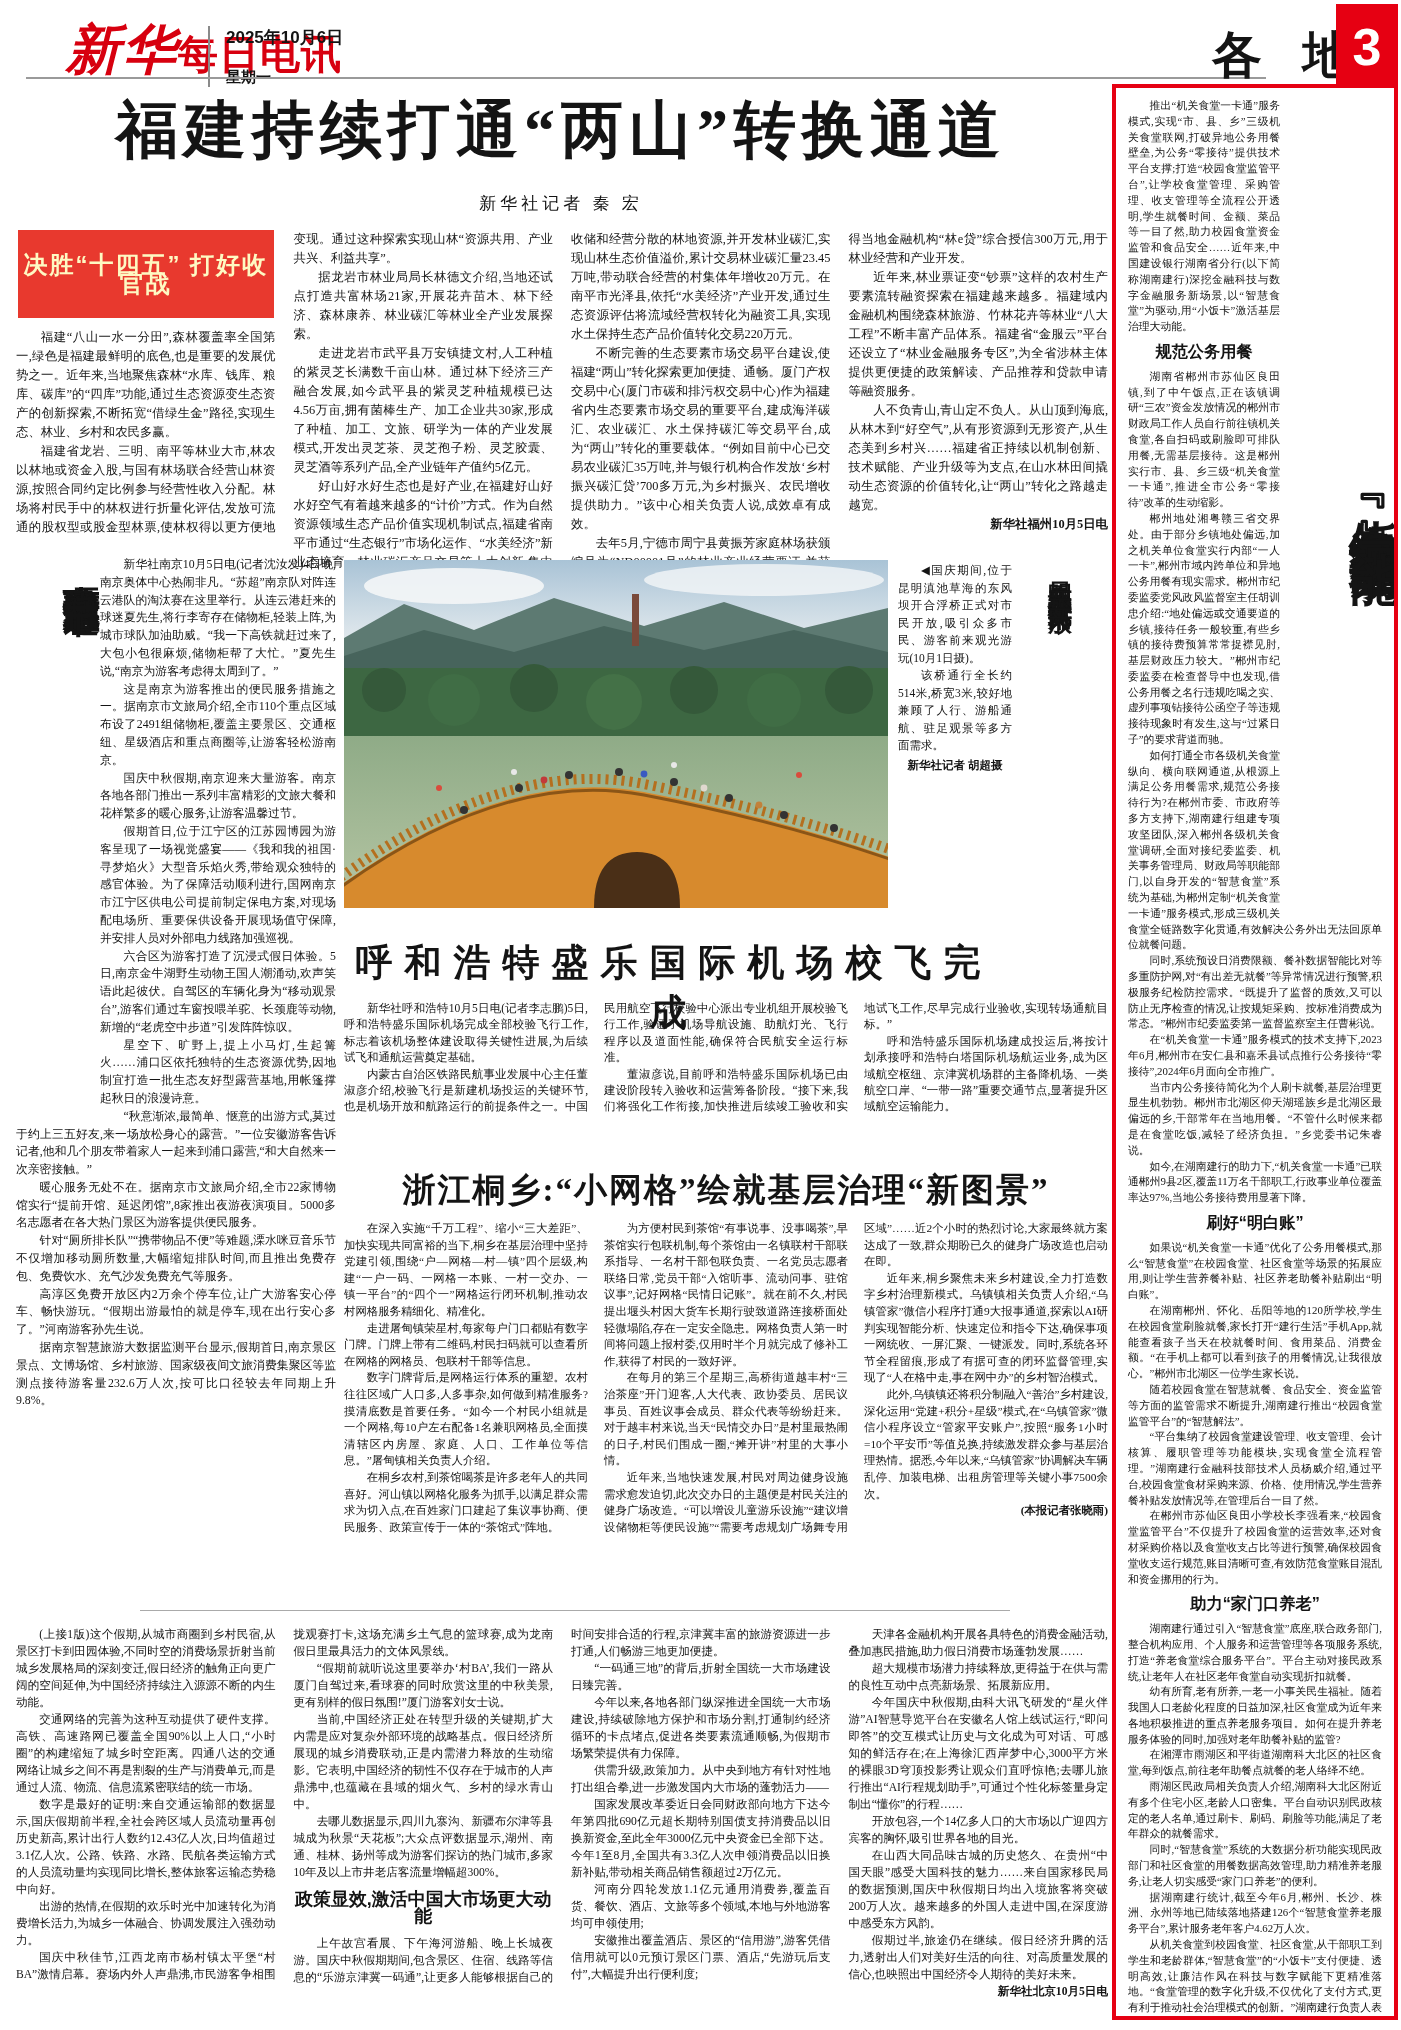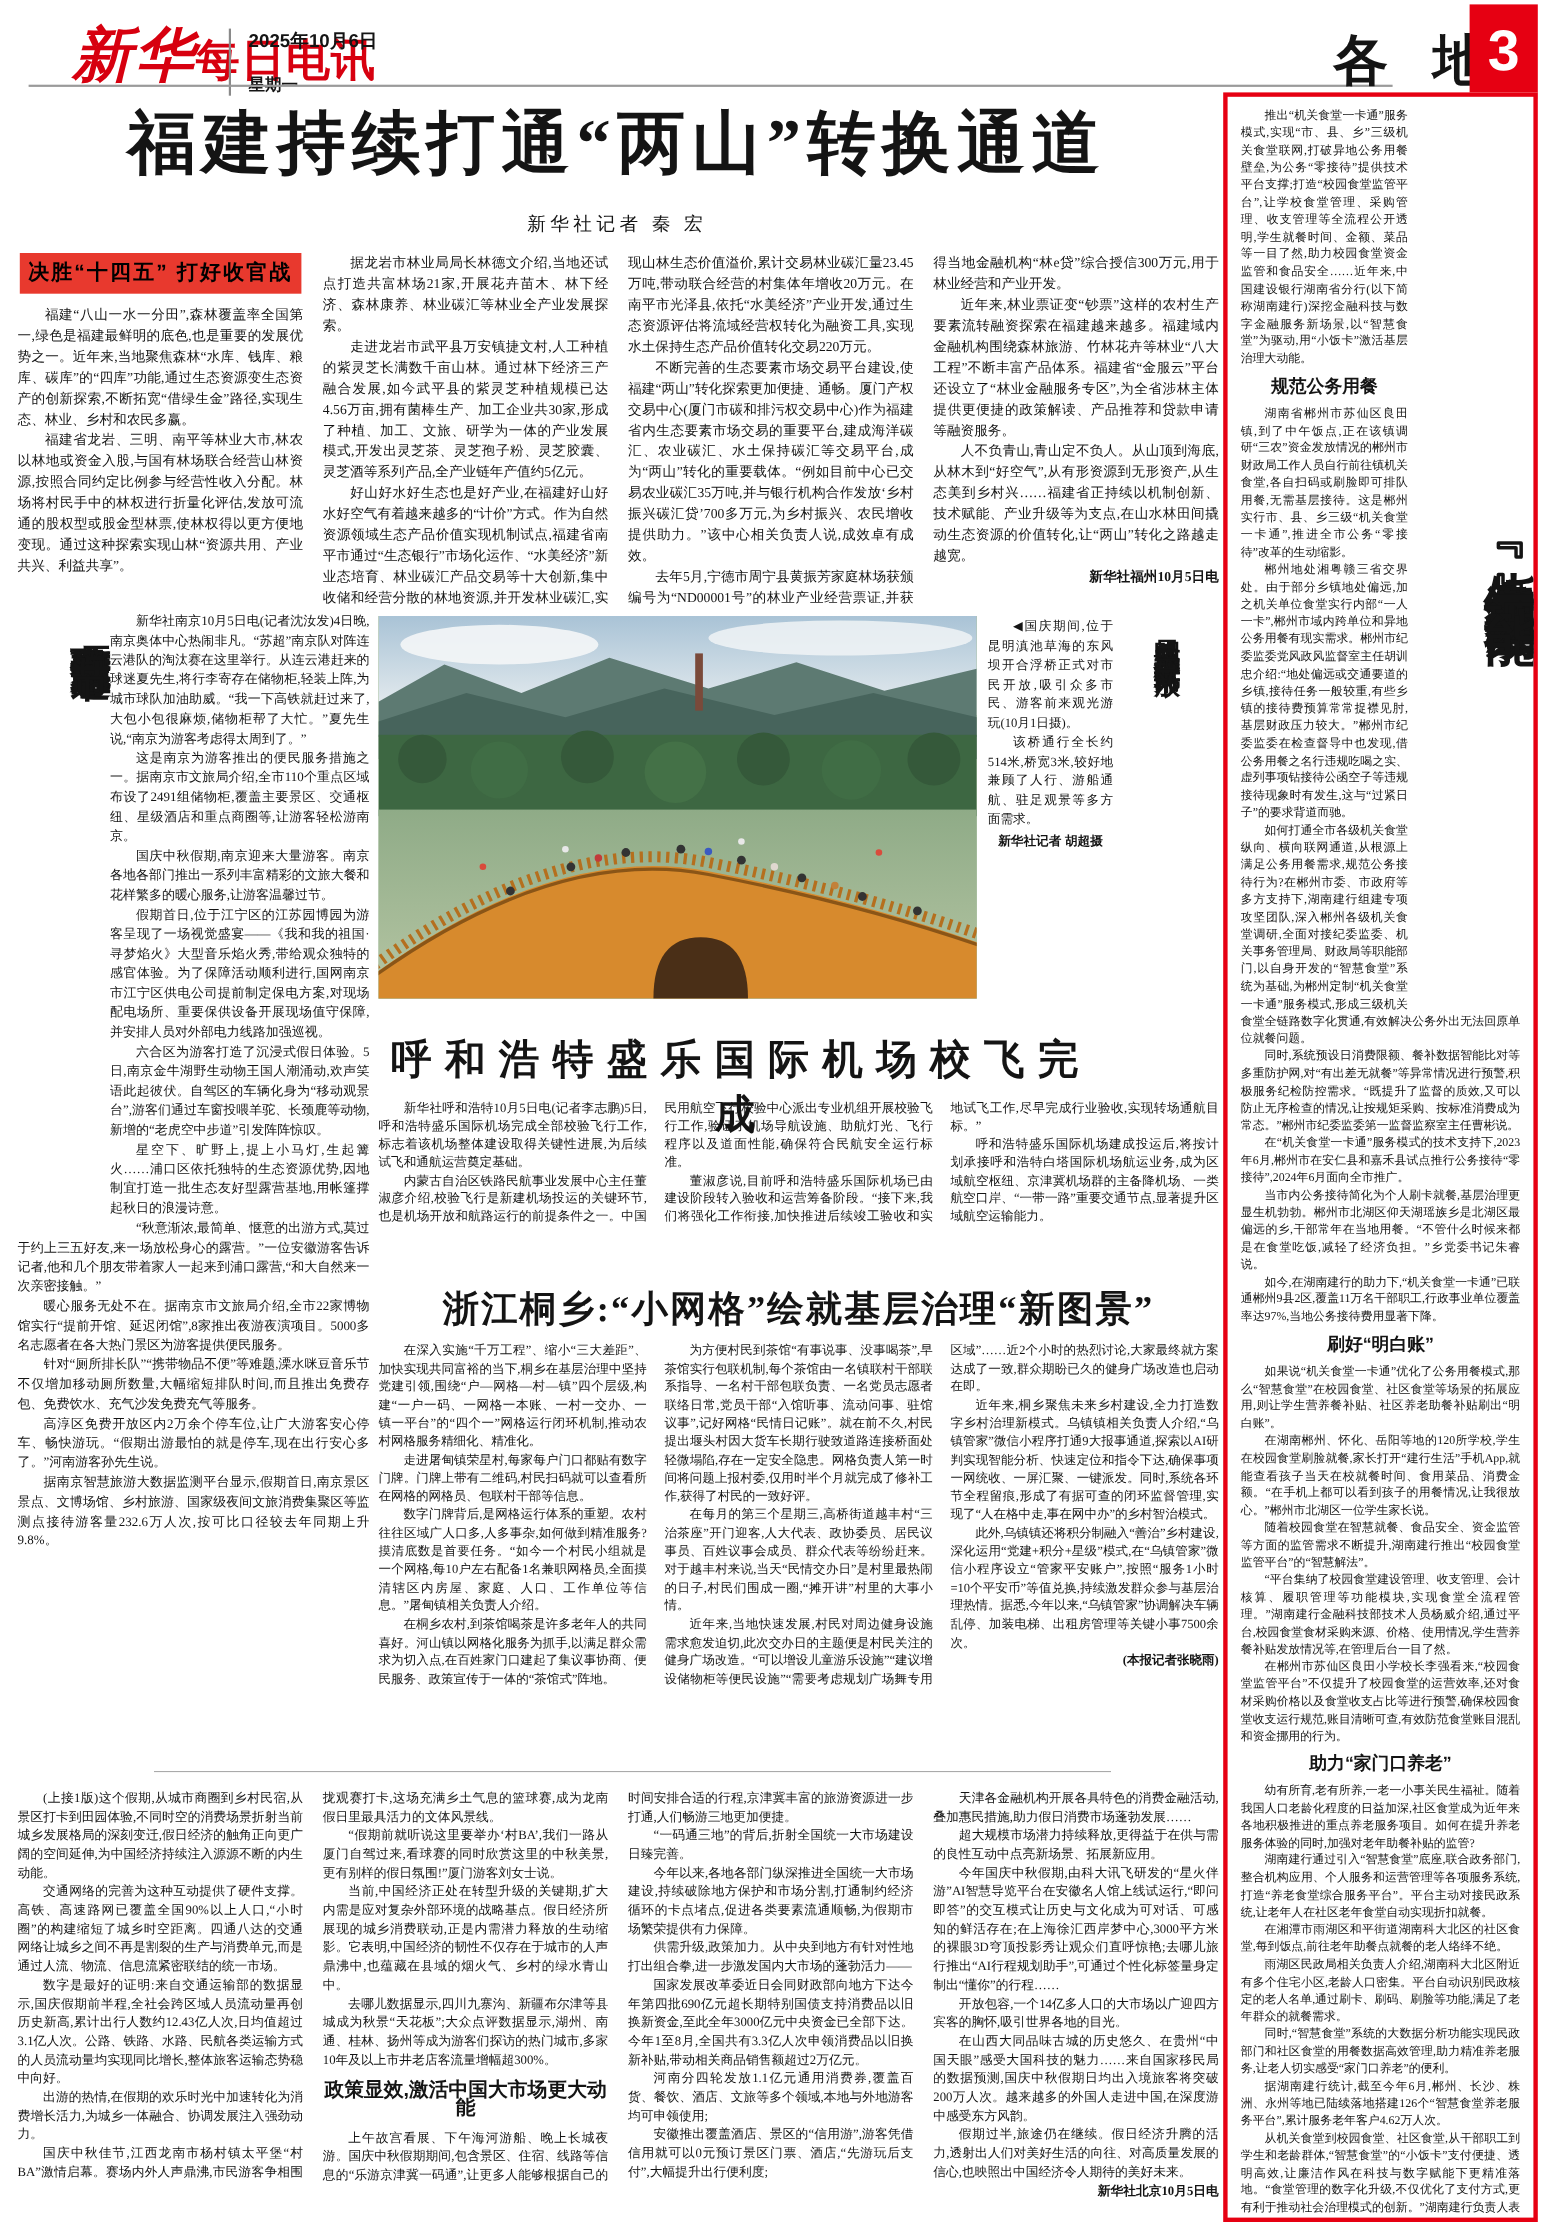--- a/index.html
+++ b/index.html
@@ -14,21 +14,21 @@
   .dateblock .d1 { font-size:17px; font-weight:bold; }
   .dateblock .d2 { font-size:15px; font-weight:bold; margin-top:19px; }
   .header-rule { position:absolute; left:26px; top:77px; width:1240px; height:2px; background:#9a9a9a; }
   .section-title { position:absolute; left:1212px; top:22px; font-size:50px; font-weight:900; letter-spacing:14px; }
   .pagenum-box { position:absolute; left:1336px; top:4px; width:62px; height:86px; background:#e60012; color:#fff; text-align:center; line-height:86px; font-size:52px; font-weight:bold; font-family:"Liberation Sans",sans-serif; }
 
   
   .lead-headline { position:absolute; left:16px; top:88px; width:1090px; text-align:center; font-size:62px; font-weight:900; letter-spacing:6px; }
   .lead-byline { position:absolute; left:16px; top:192px; width:1090px; text-align:center; font-size:17px; letter-spacing:4px; }
   .lead-body { position:absolute; left:16px; top:230px; width:1092px; height:348px; column-count:4; column-gap:18px; font-size:12.4px; line-height:19px; overflow:hidden; }
-  .kicker { background:#e8392e; color:#000000; font-size:19px; font-weight:bold; text-align:center; padding:9px 4px; margin:0 2px 10px 2px; letter-spacing:2px; break-inside:avoid; font-family:"Liberation Sans",sans-serif; }
+  .kicker { background:#e8392e; color:#fef9c3; font-size:24px; font-weight:bold; text-align:center; padding:25px 4px; margin:0 2px 10px 2px; letter-spacing:2px; break-inside:avoid; font-family:"Liberation Sans",sans-serif; }
 
   .article p { margin:0; text-indent:2em; text-align:justify; }
   .article .endline { text-align:right; font-weight:bold; text-indent:0; }
   .article .colhead { text-align:center; font-weight:bold; margin:7px 0; font-size:1.3em; text-indent:0; font-family:"Liberation Sans",sans-serif; }
 
   
   .nanjing { position:absolute; left:16px; top:556px; width:320px; height:1012px; font-size:11.8px; line-height:17.8px; overflow:hidden; }
   .vhead-nanjing { float:left; width:74px; height:560px; writing-mode:vertical-rl; font-size:37px; font-weight:900; text-align:justify; margin-right:10px; letter-spacing:1px; }
 
   
@@ -241,22 +241,22 @@
         <p>在“机关食堂一卡通”服务模式的技术支持下,2023年6月,郴州市在安仁县和嘉禾县试点推行公务接待“零接待”,2024年6月面向全市推广。</p>
         <p>当市内公务接待简化为个人刷卡就餐,基层治理更显生机勃勃。郴州市北湖区仰天湖瑶族乡是北湖区最偏远的乡,干部常年在当地用餐。“不管什么时候来都是在食堂吃饭,减轻了经济负担。”乡党委书记朱睿说。</p>
         <p>如今,在湖南建行的助力下,“机关食堂一卡通”已联通郴州9县2区,覆盖11万名干部职工,行政事业单位覆盖率达97%,当地公务接待费用显著下降。</p>
         <h4 class="colhead">刷好“明白账”</h4>
         <p>如果说“机关食堂一卡通”优化了公务用餐模式,那么“智慧食堂”在校园食堂、社区食堂等场景的拓展应用,则让学生营养餐补贴、社区养老助餐补贴刷出“明白账”。</p>
         <p>在湖南郴州、怀化、岳阳等地的120所学校,学生在校园食堂刷脸就餐,家长打开“建行生活”手机App,就能查看孩子当天在校就餐时间、食用菜品、消费金额。“在手机上都可以看到孩子的用餐情况,让我很放心。”郴州市北湖区一位学生家长说。</p>
         <p>随着校园食堂在智慧就餐、食品安全、资金监管等方面的监管需求不断提升,湖南建行推出“校园食堂监管平台”的“智慧解法”。</p>
         <p>“平台集纳了校园食堂建设管理、收支管理、会计核算、履职管理等功能模块,实现食堂全流程管理。”湖南建行金融科技部技术人员杨威介绍,通过平台,校园食堂食材采购来源、价格、使用情况,学生营养餐补贴发放情况等,在管理后台一目了然。</p>
         <p>在郴州市苏仙区良田小学校长李强看来,“校园食堂监管平台”不仅提升了校园食堂的运营效率,还对食材采购价格以及食堂收支占比等进行预警,确保校园食堂收支运行规范,账目清晰可查,有效防范食堂账目混乱和资金挪用的行为。</p>
         <h4 class="colhead">助力“家门口养老”</h4>
+        <p>湖南建行通过引入“智慧食堂”底座,联合政务部门,整合机构应用、个人服务和运营管理等各项服务系统,打造“养老食堂综合服务平台”。平台主动对接民政系统,让老年人在社区老年食堂自动实现折扣就餐。</p>
         <p>幼有所育,老有所养,一老一小事关民生福祉。随着我国人口老龄化程度的日益加深,社区食堂成为近年来各地积极推进的重点养老服务项目。如何在提升养老服务体验的同时,加强对老年助餐补贴的监管?</p>
-        <p>湖南建行通过引入“智慧食堂”底座,联合政务部门,整合机构应用、个人服务和运营管理等各项服务系统,打造“养老食堂综合服务平台”。平台主动对接民政系统,让老年人在社区老年食堂自动实现折扣就餐。</p>
         <p>在湘潭市雨湖区和平街道湖南科大北区的社区食堂,每到饭点,前往老年助餐点就餐的老人络绎不绝。</p>
         <p>雨湖区民政局相关负责人介绍,湖南科大北区附近有多个住宅小区,老龄人口密集。平台自动识别民政核定的老人名单,通过刷卡、刷码、刷脸等功能,满足了老年群众的就餐需求。</p>
         <p>同时,“智慧食堂”系统的大数据分析功能实现民政部门和社区食堂的用餐数据高效管理,助力精准养老服务,让老人切实感受“家门口养老”的便利。</p>
         <p>据湖南建行统计,截至今年6月,郴州、长沙、株洲、永州等地已陆续落地搭建126个“智慧食堂养老服务平台”,累计服务老年客户4.62万人次。</p>
         <p>从机关食堂到校园食堂、社区食堂,从干部职工到学生和老龄群体,“智慧食堂”的“小饭卡”支付便捷、透明高效,让廉洁作风在科技与数字赋能下更精准落地。“食堂管理的数字化升级,不仅优化了支付方式,更有利于推动社会治理模式的创新。”湖南建行负责人表示,湖南建行将不断深化数字金融和金融技术在基层治理中的应用,持续延伸服务触角,延展服务主体,做更多高质量的“建行探索”。</p>
       </div>
   </div>
 
 </div>
 

